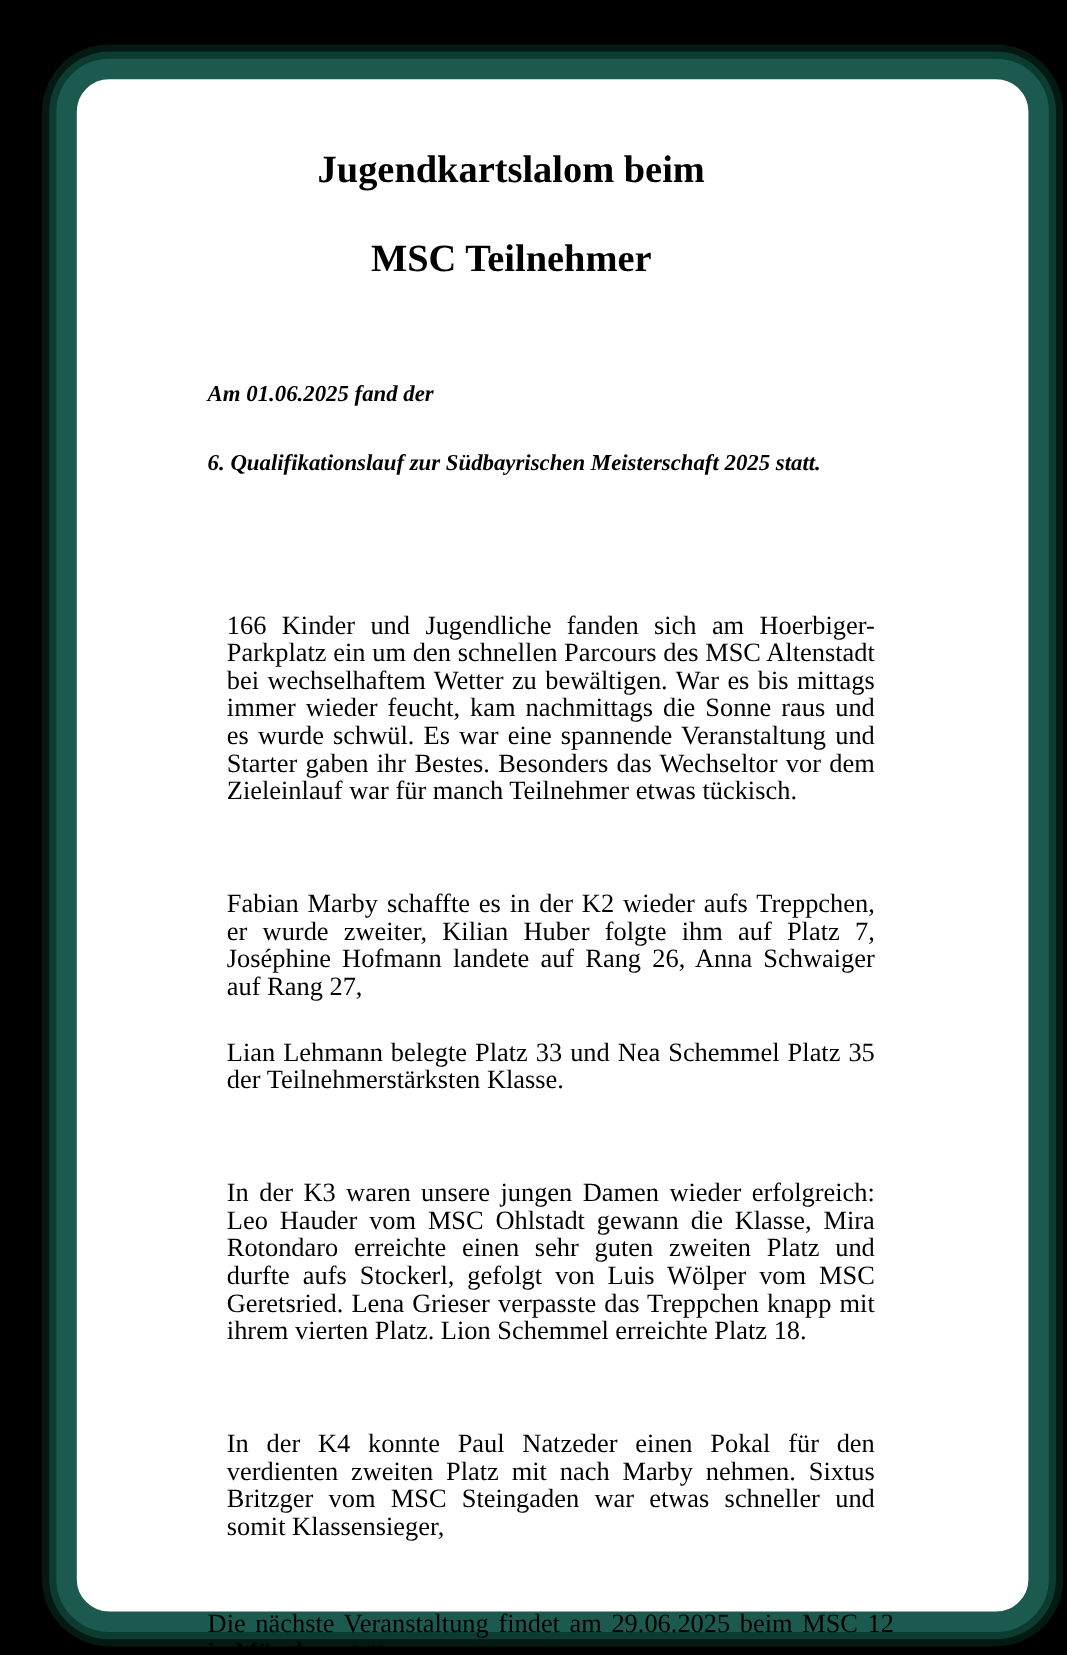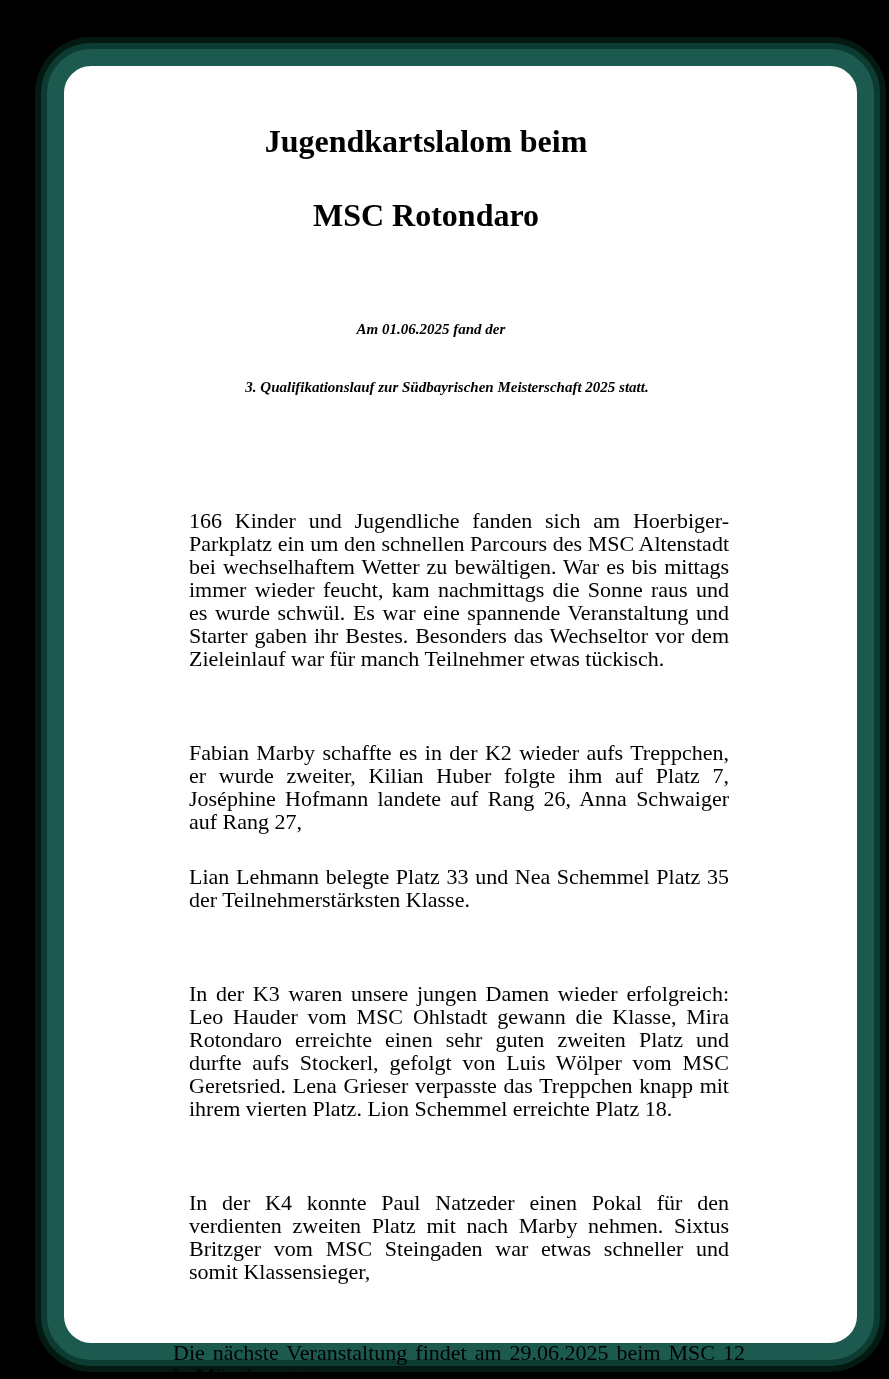--- a/index.html
+++ b/index.html
@@ -45,24 +45,23 @@
     font-size: 32px;
     line-height: 42px;
     margin-right: 66px;
     margin-top: 2px;
   }
   .title .tline { display: block; }
 
   .subtitle {
     margin-top: 16px;
     margin-right: 24px;
-    text-align: center;
     font-weight: bold;
     font-style: italic;
-    font-size: 15px;
+    font-size: 19px;
     line-height: 26px;
   }
   .subtitle .sline { display: block; }
   .subtitle .sline.first { padding-right: 48px; }
 
   .body-copy {
     margin-top: 29px;
     font-size: 22px;
     line-height: 23px;
   }
@@ -81,26 +80,26 @@
 </style>
 </head>
 <body>
 
 <div class="stage">
   <div class="card">
     <div class="content">
 
       <h1 class="title">
         <span class="tline">Jugendkartslalom beim</span>
-        <span class="tline">MSC Rotondaro</span>
+        <span class="tline">MSC Teilnehmer</span>
       </h1>
 
       <div class="subtitle">
         <span class="sline first">Am 01.06.2025 fand der</span>
-        <span class="sline">3. Qualifikationslauf zur Südbayrischen Meisterschaft 2025 statt.</span>
+        <span class="sline">6. Qualifikationslauf zur Südbayrischen Meisterschaft 2025 statt.</span>
       </div>
 
       <div class="body-copy">
 
         <p class="para">
           <span class="seg">166 Kinder und Jugendliche fanden sich am Hoerbiger-Parkplatz ein um den schnellen Parcours des MSC Altenstadt bei wechselhaftem Wetter zu bewältigen. War es bis mittags immer wieder feucht, kam nachmittags die Sonne raus und es wurde schwül. Es war eine spannende Veranstaltung und Starter gaben ihr Bestes. Besonders das Wechseltor vor dem Zieleinlauf war für manch Teilnehmer etwas tückisch.</span>
         </p>
 
         <p class="para">
           <span class="seg">Fabian Marby schaffte es in der K2 wieder aufs Treppchen, er wurde zweiter, Kilian Huber folgte ihm auf Platz 7, Joséphine Hofmann landete auf Rang 26, Anna Schwaiger auf Rang 27,</span>

